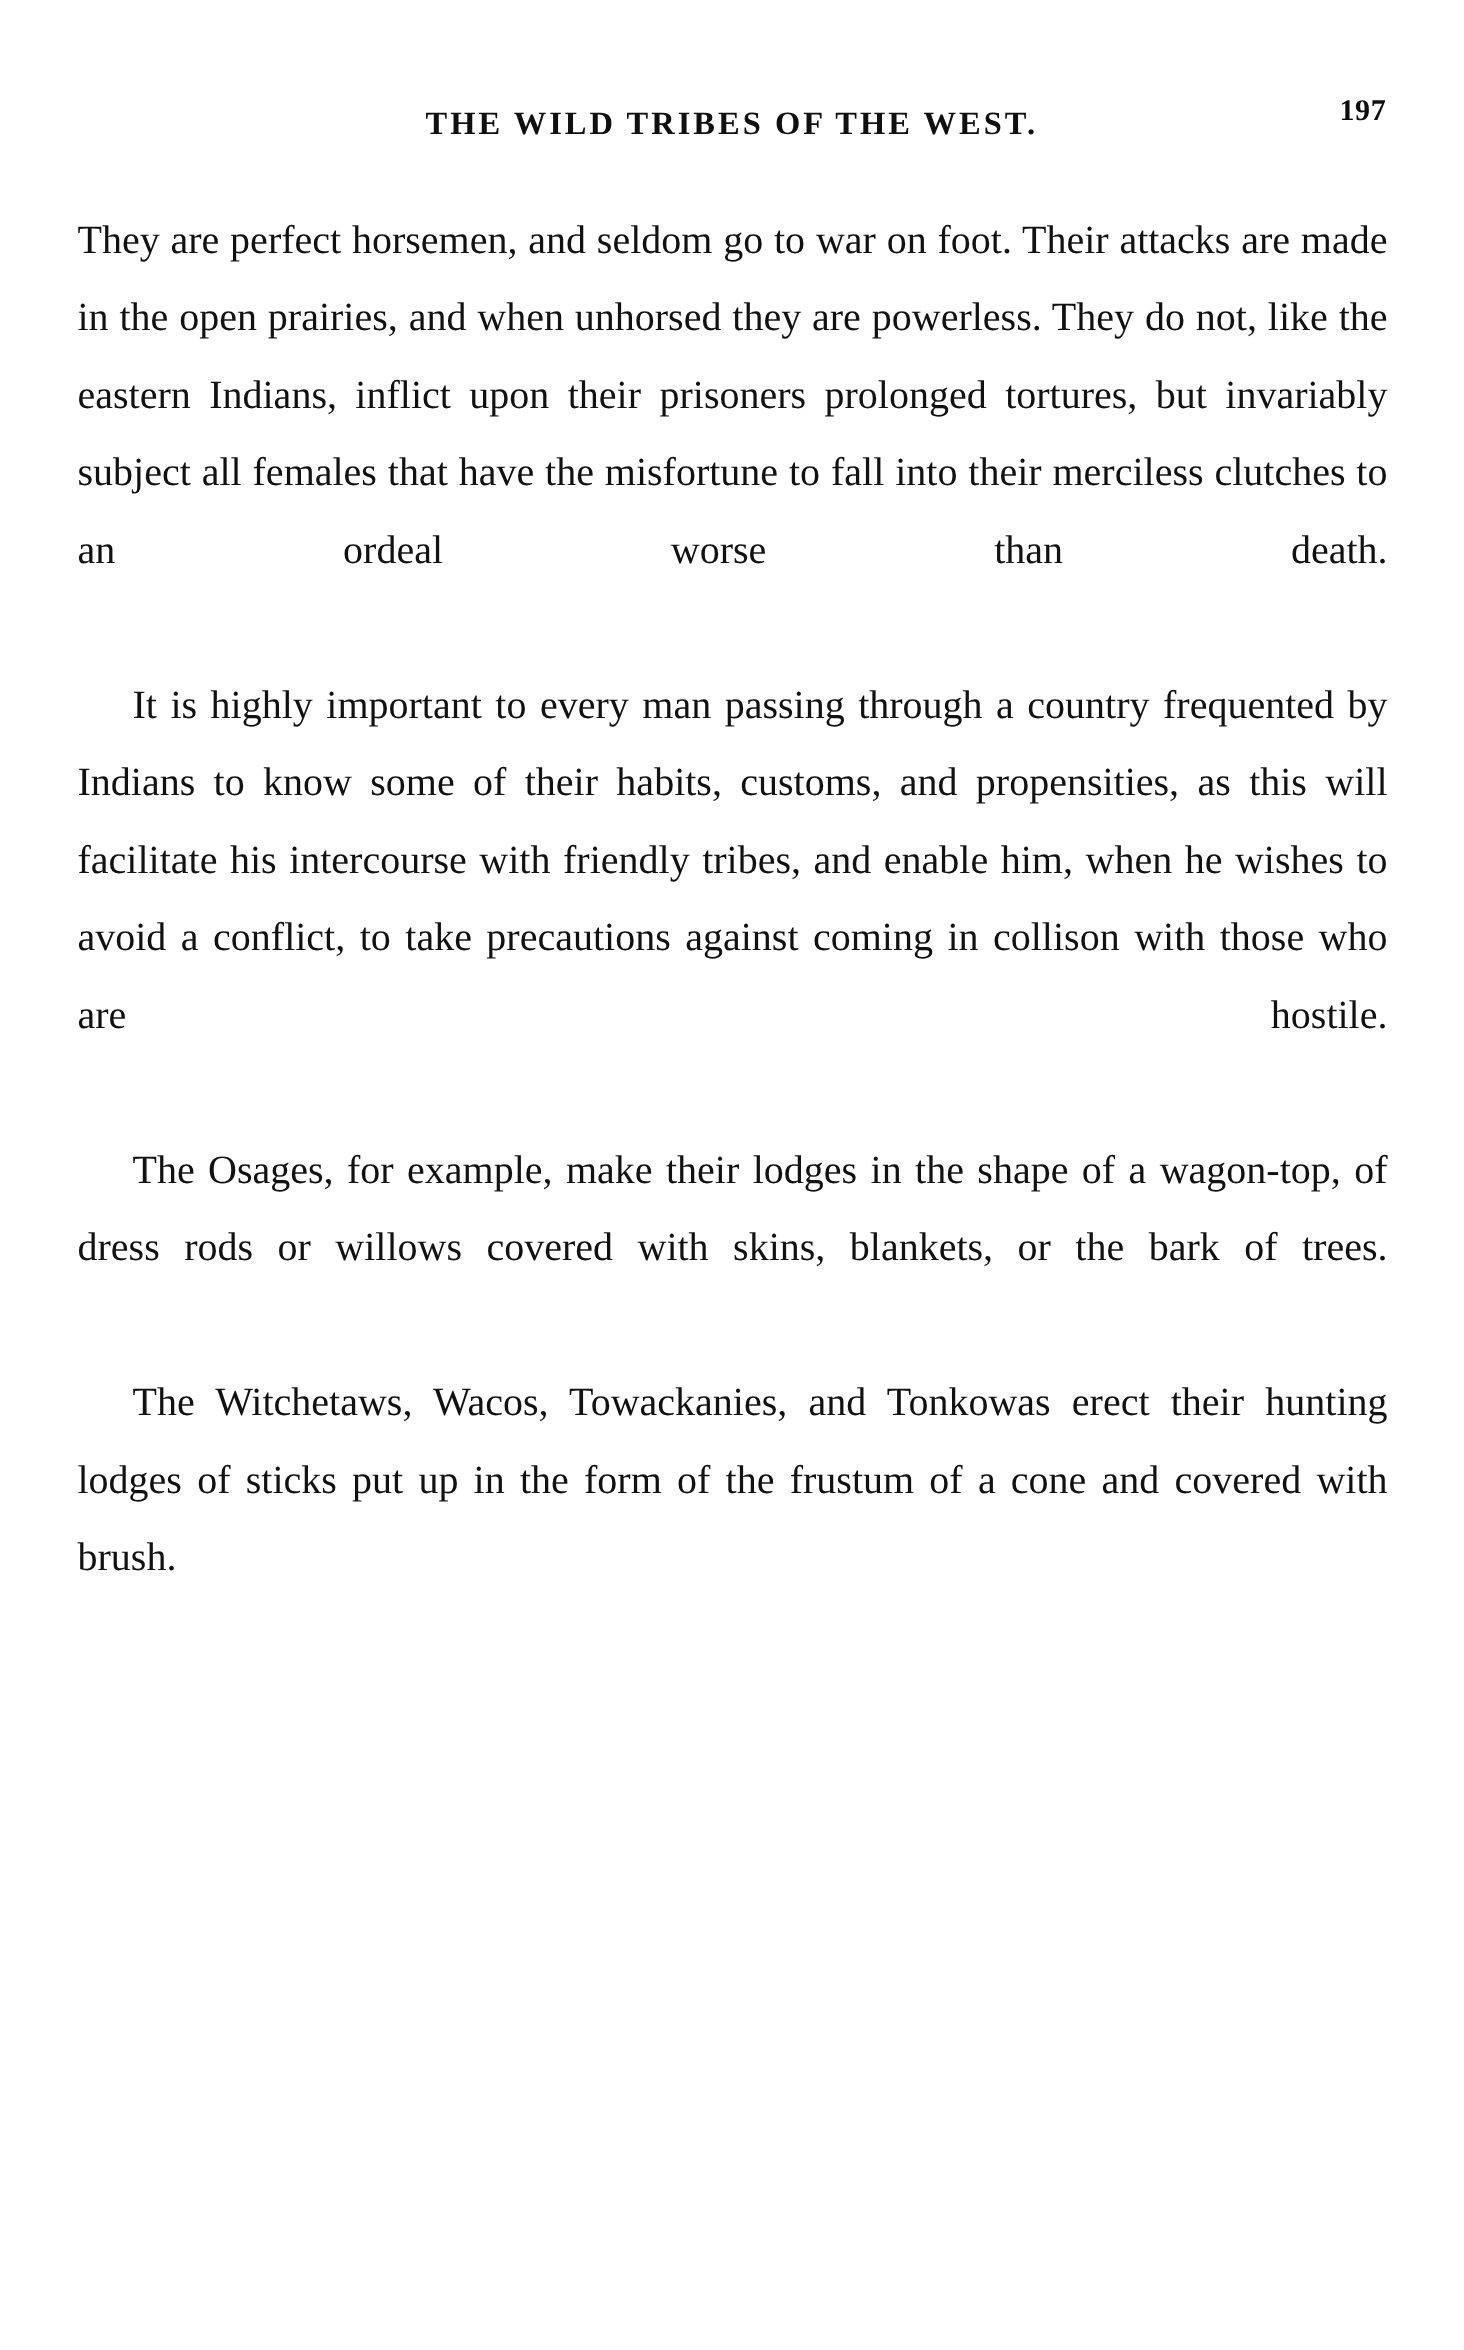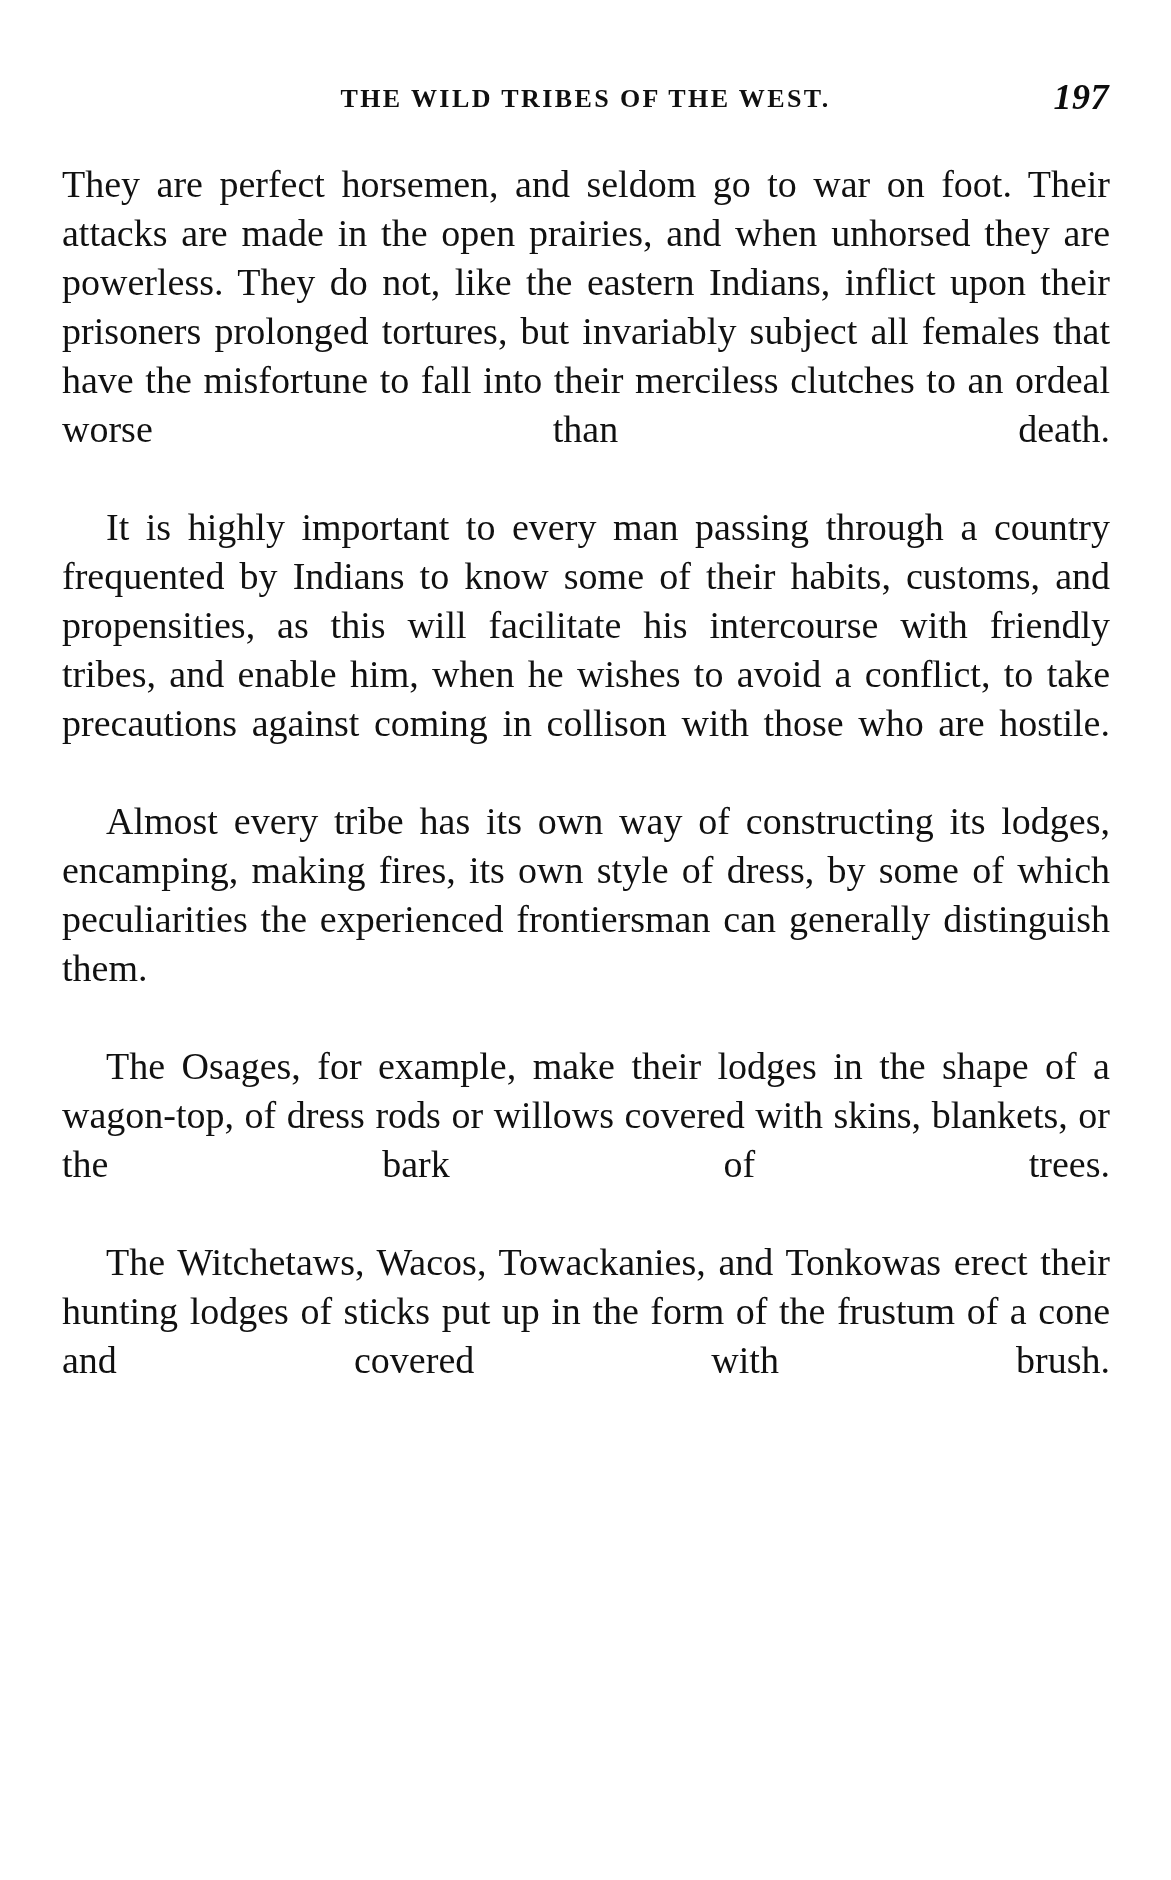--- a/index.html
+++ b/index.html
@@ -39,33 +39,32 @@
     letter-spacing: 2.4px;
     color: #101010;
     white-space: nowrap;
     text-align: right;
   }
   .folio {
     position: absolute;
     right: 62px;
     top: 76px;
     font-family: "Liberation Serif", serif;
-    font-size: 36px;
+    font-size: 24px;
     font-weight: 700;
     color: #0d0d0d;
     letter-spacing: 0.5px;
-    font-style: italic;
   }
   .body-text {
     position: absolute;
     left: 62px;
     top: 160px;
     width: 1048px;
-    font-size: 38px;
-    line-height: 49px;
+    font-size: 32px;
+    line-height: 62px;
     color: #111111;
     text-align: justify;
   }
   .para {
     margin: 0;
     text-align: justify;
     text-justify: inter-word;
     word-spacing: 0.01em;
   }
   .para.indent {
@@ -85,18 +84,17 @@
 
   <div class="header">
     <span class="running-head">THE WILD TRIBES OF THE WEST.</span>
   </div>
 
   <div class="folio">197</div>
 
   <div class="body-text">
     <p class="para">They are perfect horsemen, and seldom go to war on foot.  Their attacks are made in the open prairies, and when unhorsed they are powerless.  They do not, like the eastern Indians, inflict upon their prisoners prolonged tortures, but invariably subject all females that have the misfortune to fall into their merciless clutches to an ordeal worse than death.</p>
     <p class="para indent">It is highly important to every man passing through a country frequented by Indians to know some of their habits, customs, and propensities, as this will facilitate his intercourse with friendly tribes, and enable him, when he wishes to avoid a conflict, to take precautions against coming in collison with those who are hostile.</p>
-    <p class="para indent">Almost every tribe has its own way of constructing its lodges, encamping, making fires, its own style of dress, by some of which peculiarities the experienced frontiersman can generally distinguish them.</p>
     <p class="para indent">The Osages, for example, make their lodges in the shape of a wagon-top, of dress rods or willows covered with skins, blankets, or the bark of trees.</p>
     <p class="para indent">The Witchetaws, Wacos, Towackanies, and Tonkowas erect their hunting lodges of sticks put up in the form of the frustum of a cone and covered with brush.</p>
   </div>
 
 </div>
 
 </body></html>

